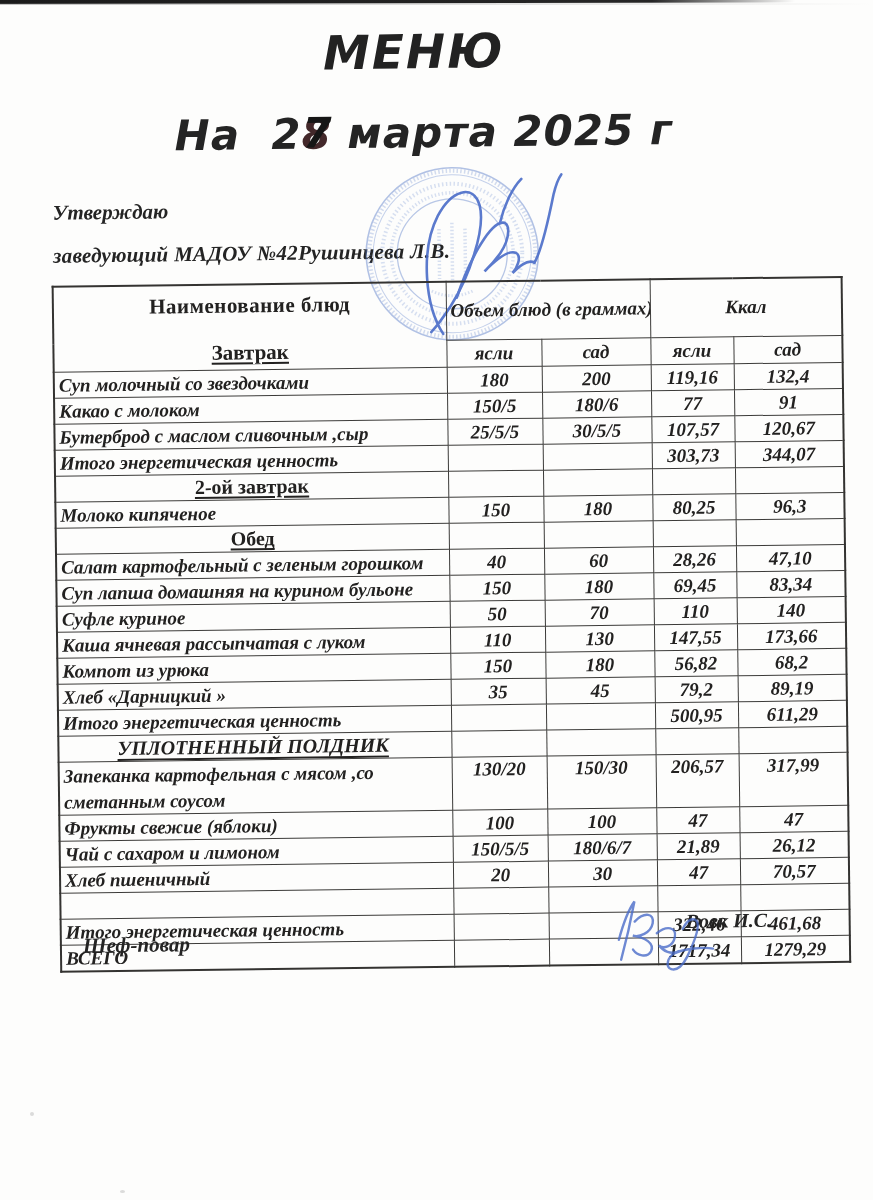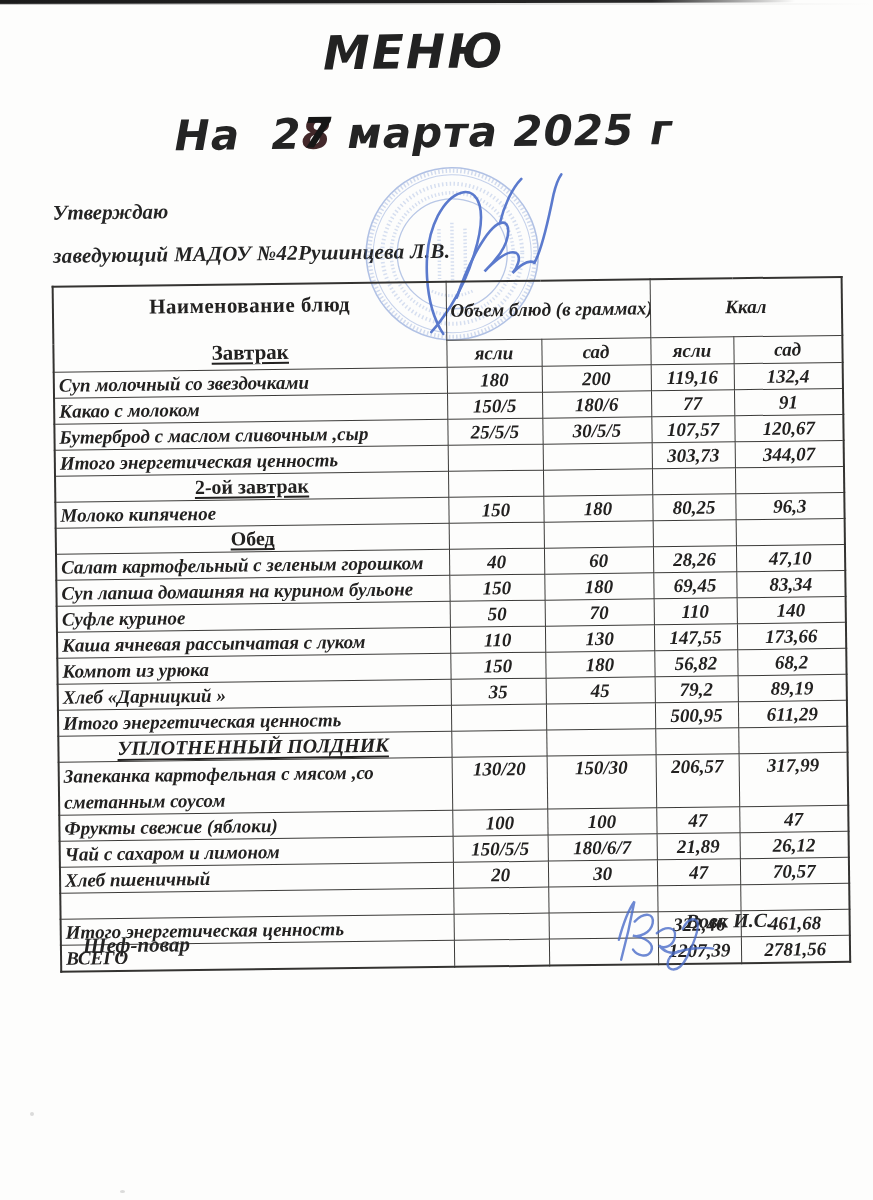--- a/index.html
+++ b/index.html
@@ -317,22 +317,22 @@
           <td class="dish">Итого энергетическая ценность</td>
           <td class="val"></td>
           <td class="val"></td>
           <td class="val">322,46</td>
           <td class="val">461,68</td>
         </tr>
         <tr class="r-total">
           <td class="dish">ВСЕГО</td>
           <td class="val"></td>
           <td class="val"></td>
-          <td class="val">1207,39</td>
-          <td class="val">2781,56</td>
+          <td class="val">1717,34</td>
+          <td class="val">1279,29</td>
         </tr>
       </tbody>
   </table>
 
   <div class="chef-label">Шеф-повар</div>
   <div class="chef-name">Вовк И.С.</div>
 
   <svg class="sig-bottom" width="120" height="85" viewBox="0 0 120 85">
     <g fill="none" stroke="#4a6cc8" stroke-width="2.4" stroke-linecap="round" opacity="0.8">
       <path d="M14 46 C 18 32 24 16 30 8 C 26 28 20 52 16 66"></path>

